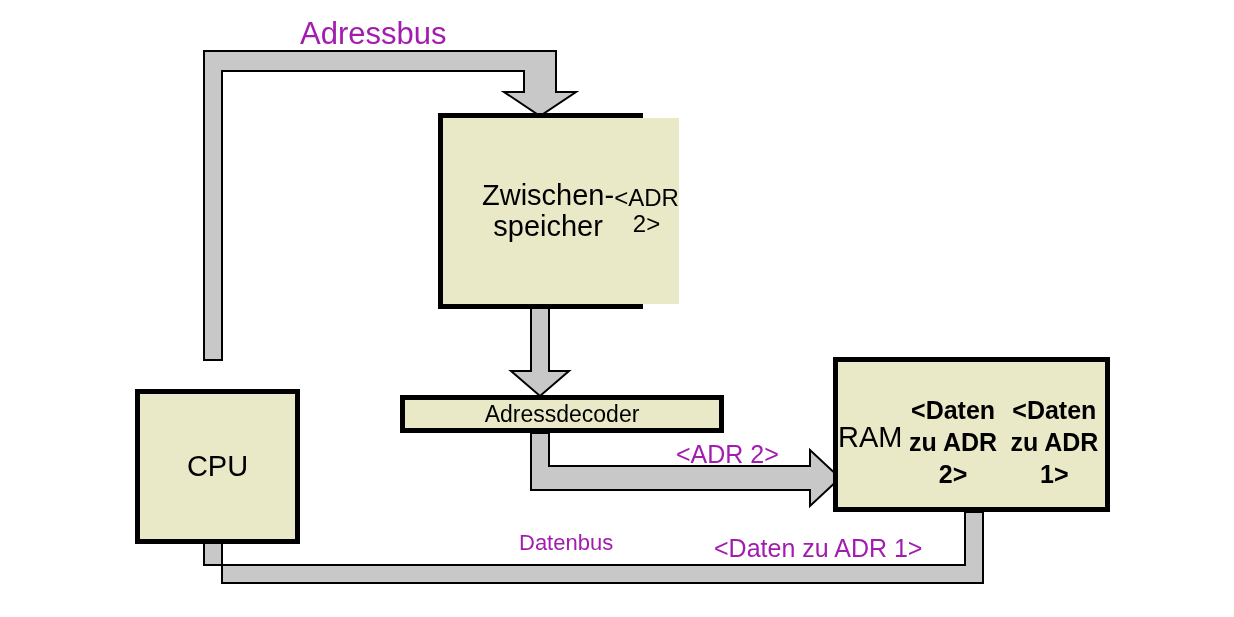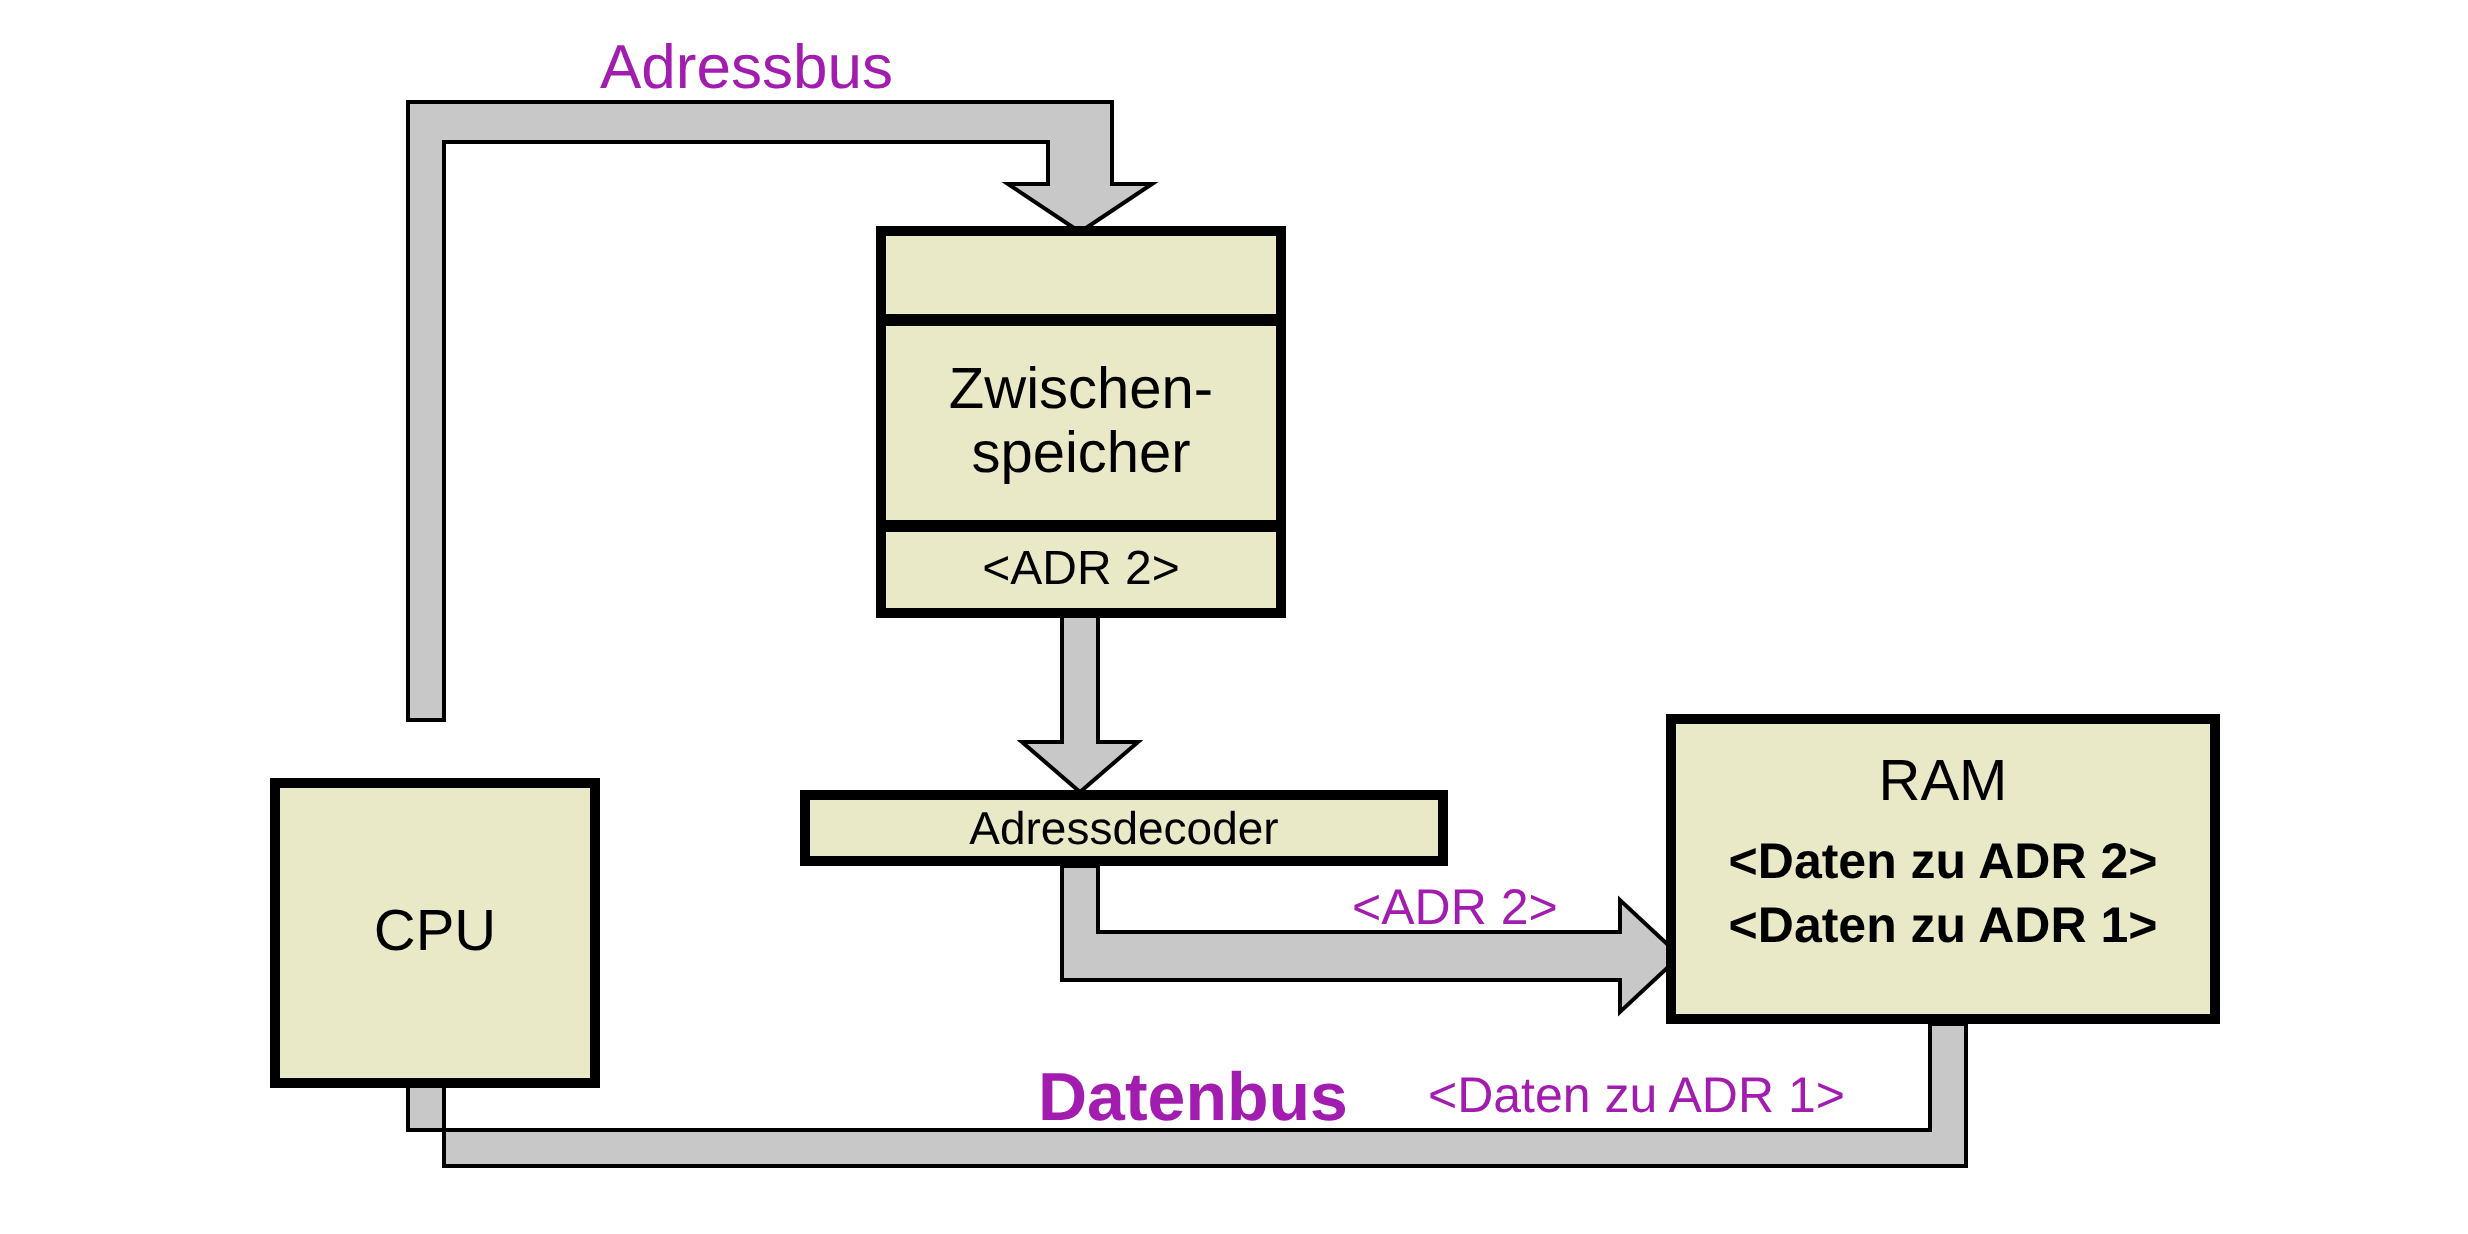--- a/index.html
+++ b/index.html
@@ -35,21 +35,21 @@
     line-height: 1.08;
     white-space: pre-line;
   }
   
   #zwischenspeicher {
     left: 438px;
     top: 113px;
     width: 205px;
     height: 196px;
     display: flex;
-    flex-direction: column;
+    flex-direction: row;
     padding: 0;
   }
   .zs-sep {
     height: 6px;
     background: #000000;
     flex: 0 0 auto;
   }
   .zs-head {
     flex: 0 0 39px;
     background: #e9e9c8;
@@ -90,21 +90,21 @@
     align-items: center;
     justify-content: center;
     font-size: 23px;
   }
   #ram {
     left: 833px;
     top: 357px;
     width: 277px;
     height: 155px;
     display: flex;
-    flex-direction: column;
+    flex-direction: row;
     align-items: center;
     justify-content: flex-start;
     padding-top: 14px;
   }
   #ram .ram-title {
     font-size: 29px;
     margin-bottom: 8px;
   }
   #ram .ram-line {
     font-size: 25px;
@@ -112,21 +112,21 @@
     font-weight: bold;
   }
   
   .free-label {
     position: absolute;
     color: #a21caf;
     white-space: nowrap;
   }
   #label-adressbus { left: 300px; top: 16px;  font-size: 31px; }
   #label-adr2-bus  { left: 676px; top: 440px; font-size: 25px; }
-  #label-datenbus  { left: 519px; top: 530px; font-size: 34px; font-weight: bold; }
+  #label-datenbus  { left: 519px; top: 530px; font-size: 22px; }
   #label-daten-adr1{ left: 714px; top: 534px; font-size: 25px; }
 </style>
 </head>
 <body>
 
 <div id="canvas">
 
   <svg class="layer" viewBox="0 0 1234 617" xmlns="http://www.w3.org/2000/svg">
 
     <polygon points="204,360 204,51 556,51 556,92 576,92 540,116 504,92 524,92 524,71 222,71 222,360" fill="#c8c8c8" stroke="#000000" stroke-width="2" stroke-linejoin="miter"></polygon>

